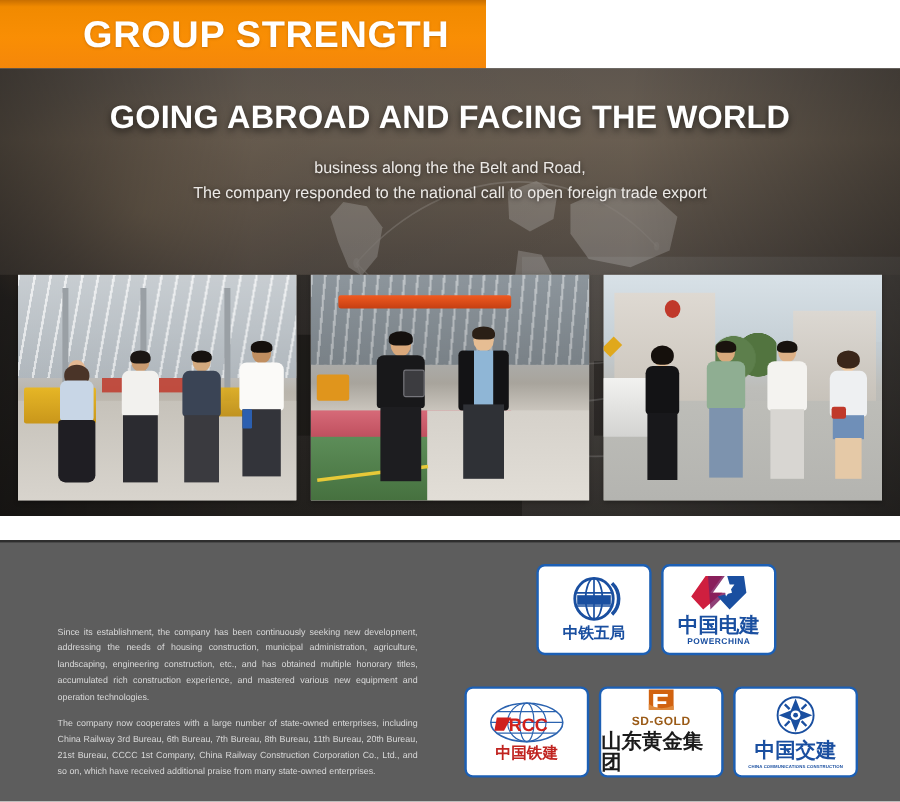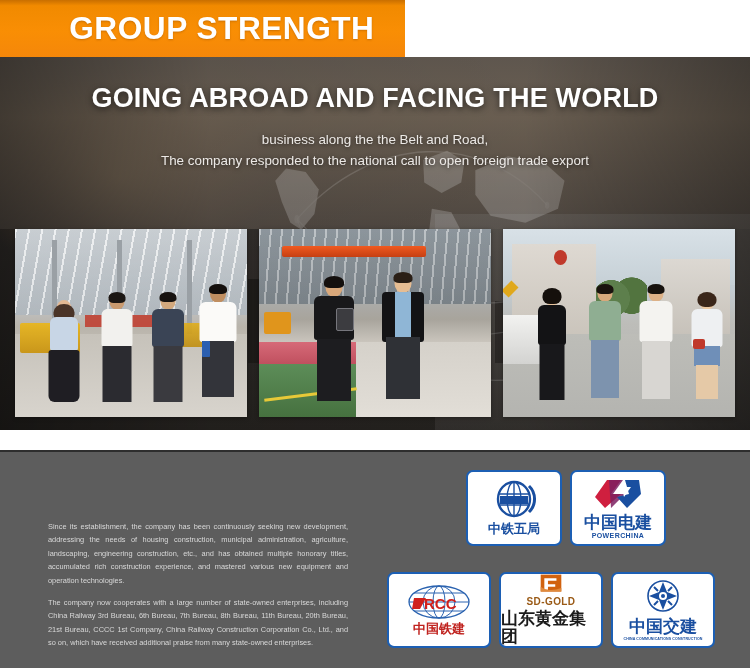--- a/index.html
+++ b/index.html
@@ -175,21 +175,21 @@
   .coop-body {
     position: absolute; left: 32px; top: 68px; width: 300px;
     color: #d9d9d9; font-size: 7.4px; line-height: 13.4px;
     text-align: justify;
     margin-left: 16px;
   }
   .coop-body p { margin-bottom: 9px; }
 
   
   .logos-top {
-    position: absolute; left: 466px; top: 18px;
+    position: absolute; left: 447px; top: 18px;
     display: flex; gap: 8px;
   }
   .logos-bottom {
     position: absolute; left: 387px; top: 120px;
     display: flex; gap: 8px;
   }
   .logo-box {
     width: 96px; height: 76px;
     background: #fff;
     border: 2px solid #1c5fb4;

